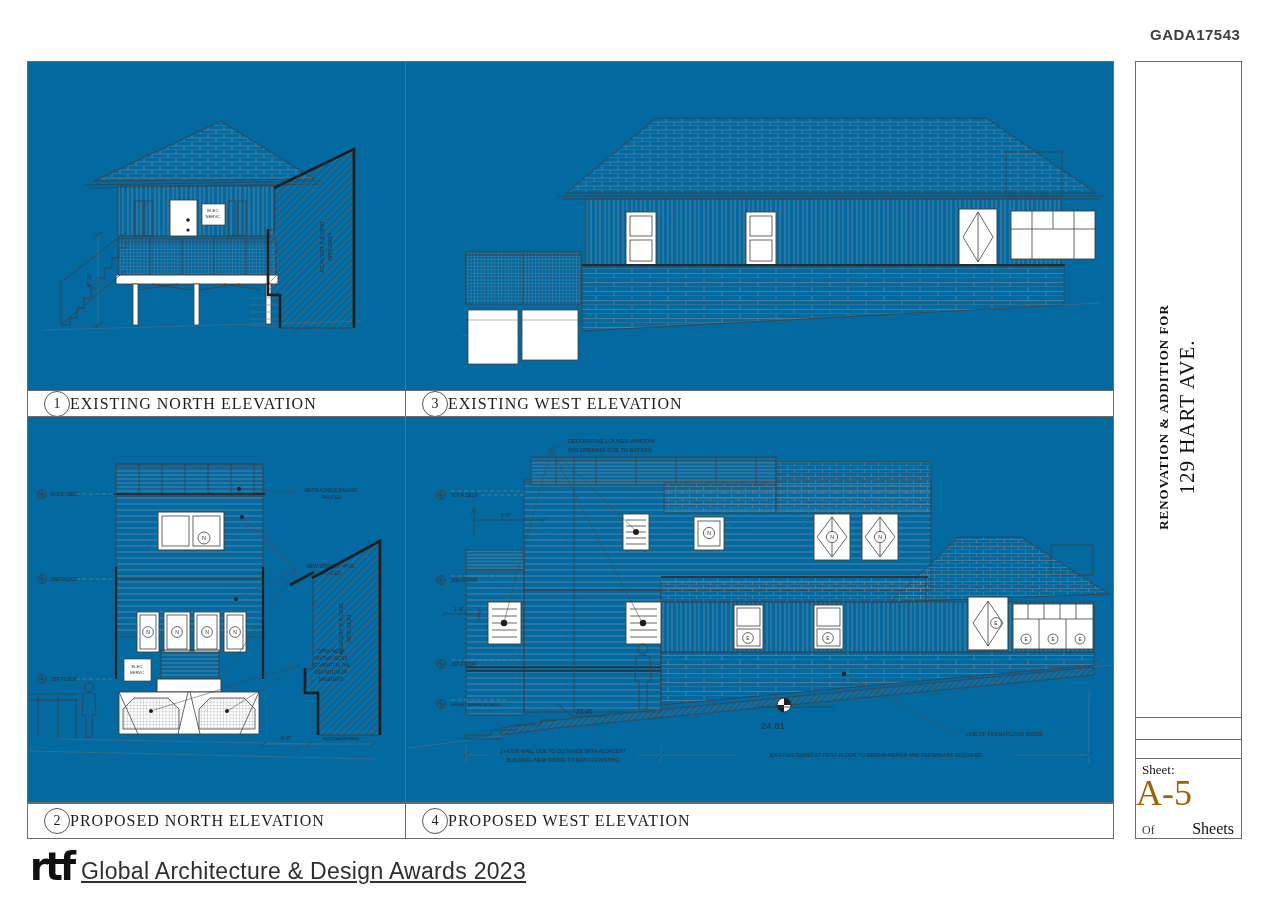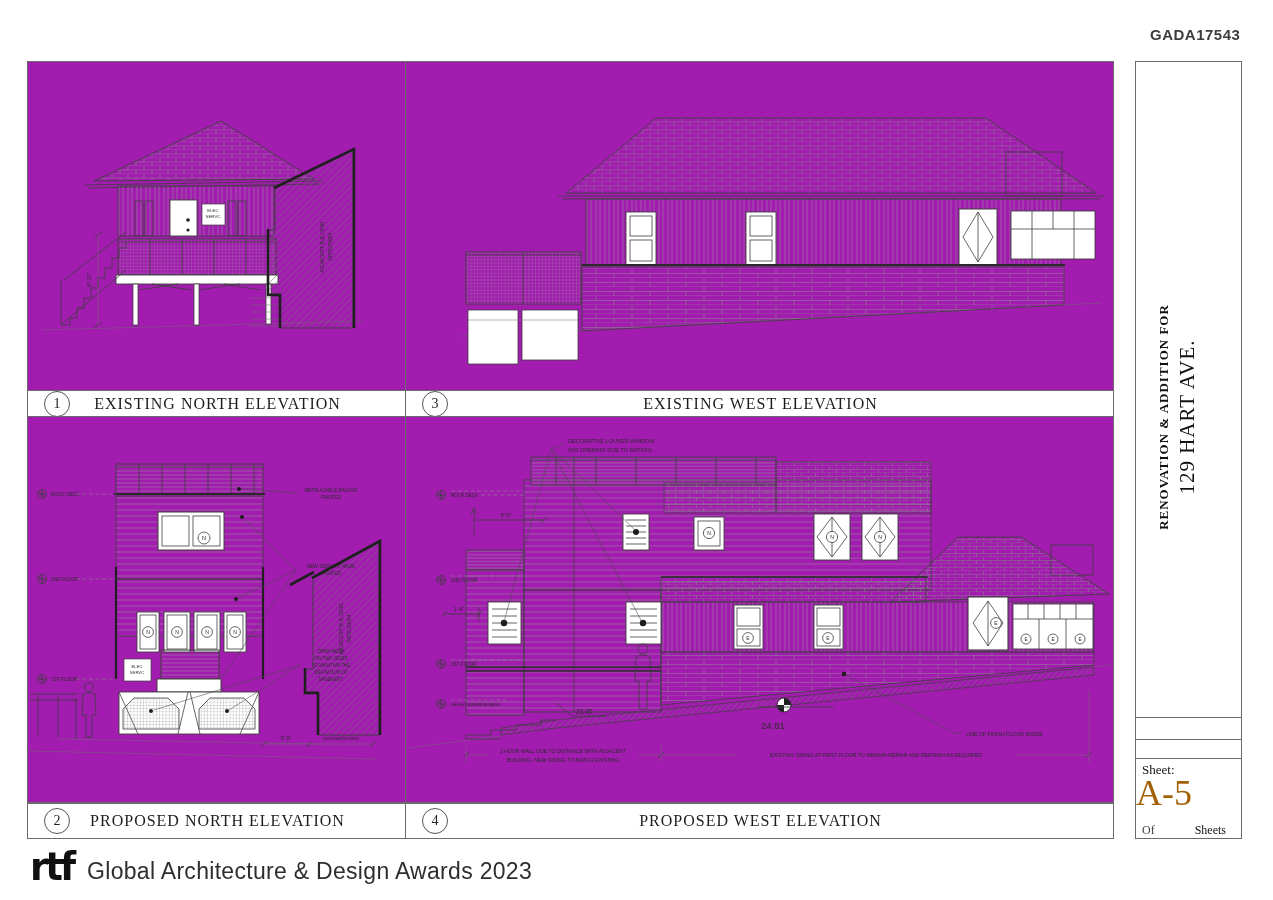--- a/index.html
+++ b/index.html
@@ -1,35 +1,35 @@
 <!DOCTYPE html>
 <html><head>
 <meta charset="utf-8">
 <style>
   html,body{margin:0;padding:0;background:#ffffff;}
   #sheet{position:relative;width:1273px;height:900px;background:#fff;font-family:"Liberation Sans",sans-serif;overflow:hidden;padding-left:20px;}
-  .box{position:absolute;border:1px solid #6b6b6b;background:#a21caf;box-sizing:border-box;text-decoration:underline;}
+  .box{position:absolute;border:1px solid #6b6b6b;background:#0369a1;box-sizing:border-box;text-decoration:underline;}
   .band{position:absolute;border:1px solid #6b6b6b;background:#fff;box-sizing:border-box;display:flex;align-items:center;}
   .num-circle{width:24px;height:24px;border:1px solid #555;border-radius:50%;display:flex;align-items:center;justify-content:center;
     font-family:"Liberation Serif",serif;font-size:14px;color:#222;margin-left:16px;flex:0 0 auto;}
-  .band-title{flex:1;text-align:center;font-family:"Liberation Serif",serif;font-size:16px;letter-spacing:1px;color:#1c1c1c;margin-right:40px;}
+  .band-title{flex:1;font-family:"Liberation Serif",serif;font-size:16px;letter-spacing:1px;color:#1c1c1c;margin-right:40px;}
   .code{position:absolute;left:1150px;top:26px;font-weight:bold;font-size:15px;color:#3d3d3d;letter-spacing:0.5px;}
   .tblock{position:absolute;left:1135px;top:61px;width:107px;height:778px;border:1px solid #6b6b6b;background:#fff;box-sizing:border-box;}
   .tb-project{position:absolute;left:-157px;top:322px;width:420px;height:66px;transform:rotate(-90deg);text-align:center;}
   .tb-line1{font-family:"Liberation Serif",serif;font-weight:bold;font-size:13px;letter-spacing:1px;color:#111;}
   .tb-line2{font-family:"Liberation Serif",serif;font-size:21px;letter-spacing:1px;color:#111;margin-top:3px;}
   .tb-div{position:absolute;left:0;width:100%;border-top:1px solid #6b6b6b;}
   .tb-sheetcell{position:absolute;left:0;top:696px;width:100%;height:84px;}
   .tb-sheetlabel{position:absolute;left:6px;top:4px;font-family:"Liberation Serif",serif;font-size:13px;color:#111;}
   .tb-sheetnum{position:absolute;left:0;top:14px;width:100%;text-align:left;font-family:"Liberation Serif",serif;font-size:36px;color:#a16207;}
   .tb-of{position:absolute;left:6px;bottom:4px;font-family:"Liberation Serif",serif;font-size:12px;color:#404040;}
-  .tb-sheets{position:absolute;right:15px;bottom:4px;font-family:"Liberation Serif",serif;font-size:12px;color:#111;}
+  .tb-sheets{position:absolute;right:7px;bottom:4px;font-family:"Liberation Serif",serif;font-size:16px;color:#111;}
   .footer{position:absolute;left:30px;top:848px;display:flex;align-items:flex-end;}
   .logo{font-family:"DejaVu Sans",sans-serif;font-weight:bold;font-size:37px;color:#101010;letter-spacing:-3px;line-height:1;transform:scaleY(1.05);}
-  .award{margin-left:14px;font-size:23px;color:#2e2e2e;letter-spacing:0.3px;font-family:"Liberation Sans",sans-serif;}
+  .award{margin-left:8px;font-size:23px;color:#2e2e2e;letter-spacing:0.3px;font-family:"Liberation Sans",sans-serif;text-decoration:underline;}
   svg{position:absolute;left:0;top:0;}
   svg text{font-family:"Liberation Sans",sans-serif;fill:#2d2d2d;}
   .ln{stroke:#3f3f3f;stroke-width:0.8;fill:none;}
   .thin{stroke:#6e6e6e;stroke-width:0.5;fill:none;}
   .dk{stroke:#1f1f1f;stroke-width:2.6;fill:none;}
   .dash{stroke:#8a8a8a;stroke-width:0.6;stroke-dasharray:4 2.5;fill:none;}
   .ldr{stroke:#4a4a4a;stroke-width:0.55;fill:none;}
 </style>
 </head>
 <body>

